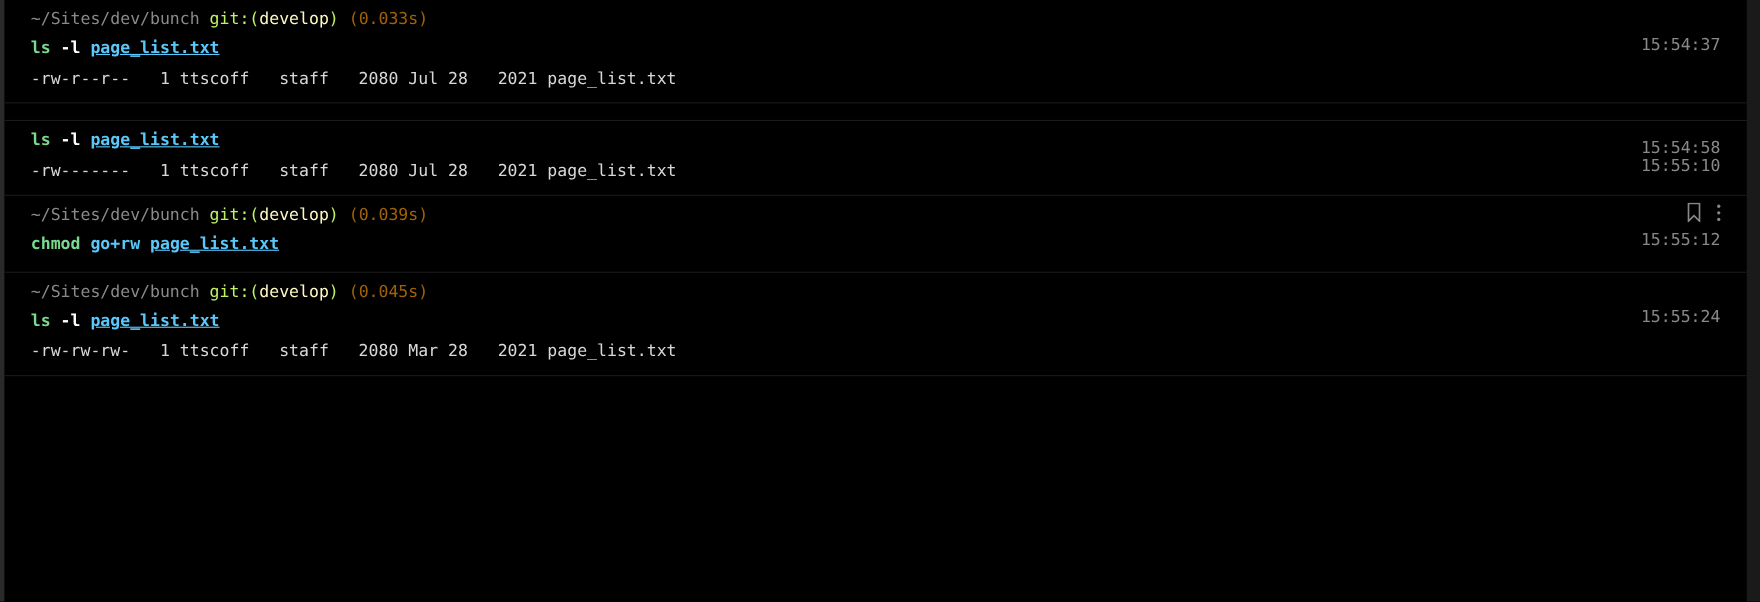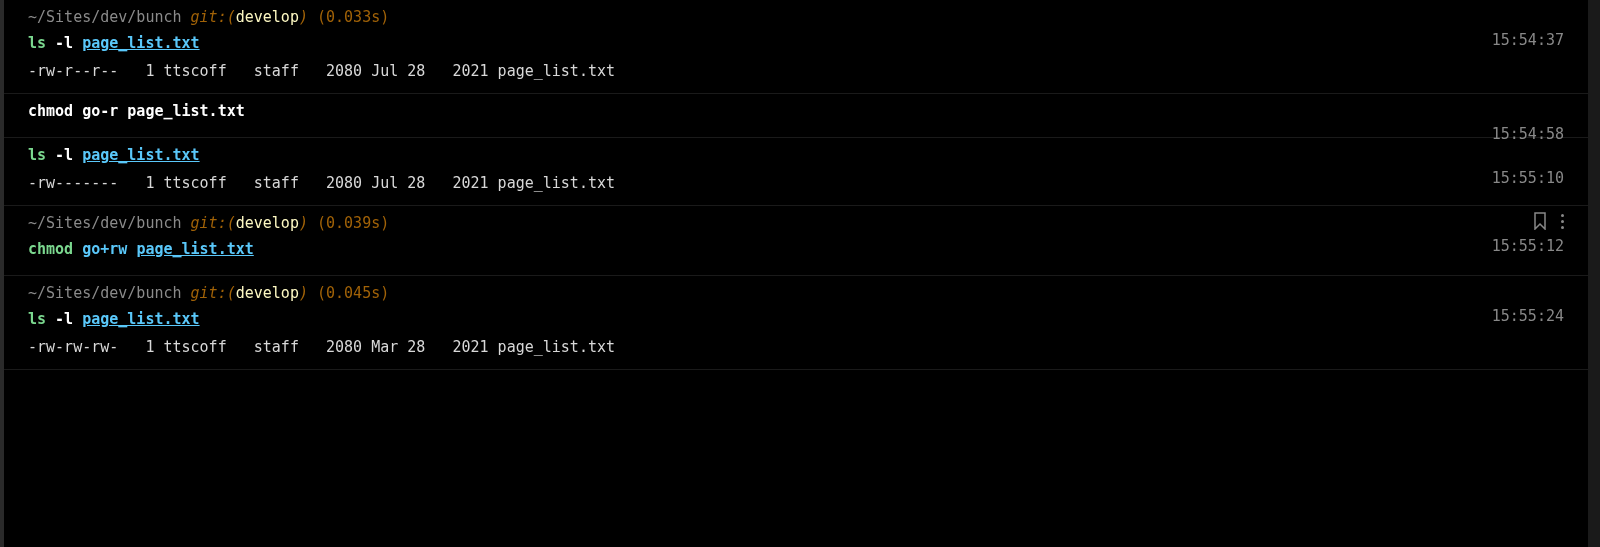--- a/index.html
+++ b/index.html
@@ -38,21 +38,21 @@
       margin-bottom: 4px;
       font-weight: bold;
       position: relative;
     }
     .output-line {
       color: #d8d8d8;
       font-weight: normal;
       white-space: pre;
     }
     .path { color: #8a8a8a; }
-    .git { color: #a16207; font-style: italic; }
+    .git { color: #bef264; }
     .branch { color: #fef9c3; }
     .timing { color: #a16207; text-align: right; }
     .cmd-name { color: #7bd88f; font-weight: bold; }
     .cmd-flag { color: #ffffff; font-weight: bold; }
     .cmd-arg { color: #5ac8fa; font-weight: bold; text-decoration: underline; text-decoration-color: #5ac8fa; }
     .cmd-arg-white { color: #ffffff; font-weight: bold; }
     .cmd-arg-cyan { color: #5ac8fa; font-weight: bold; }
     .timestamp {
       position: absolute;
       right: 24px;
@@ -102,25 +102,20 @@
     <div class="command-line">
       <span class="cmd-name">ls</span>
       <span class="cmd-flag">-l</span>
       <span class="cmd-arg">page_list.txt</span>
     </div>
     <div class="output-line">-rw-r--r--   1 ttscoff   staff   2080 Jul 28   2021 page_list.txt</div>
     <div class="timestamp">15:54:37</div>
   </div>
 
   <div class="block">
-    <div class="command-line">
-      <span class="cmd-flag">chmod</span>
-      <span class="cmd-flag">go-r</span>
-      <span class="cmd-arg-white">page_list.txt</span>
-    </div>
     <div class="timestamp">15:54:58</div>
   </div>
 
   <div class="block">
     <div class="command-line">
       <span class="cmd-name">ls</span>
       <span class="cmd-flag">-l</span>
       <span class="cmd-arg">page_list.txt</span>
     </div>
     <div class="output-line">-rw-------   1 ttscoff   staff   2080 Jul 28   2021 page_list.txt</div>

